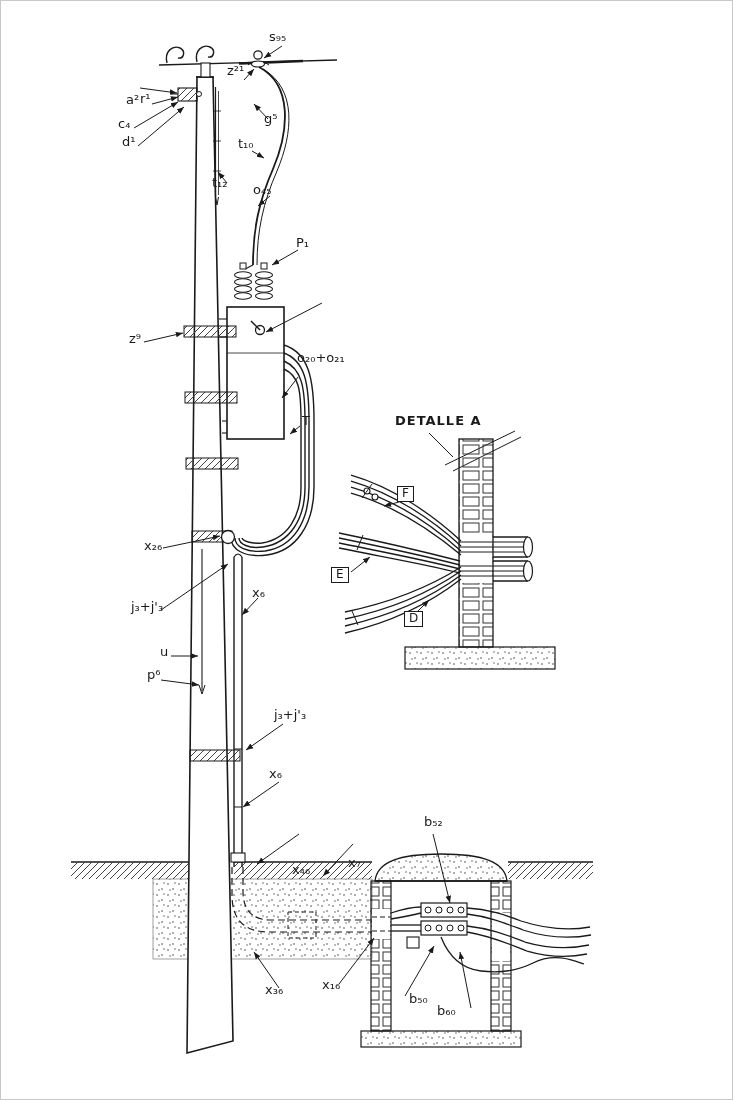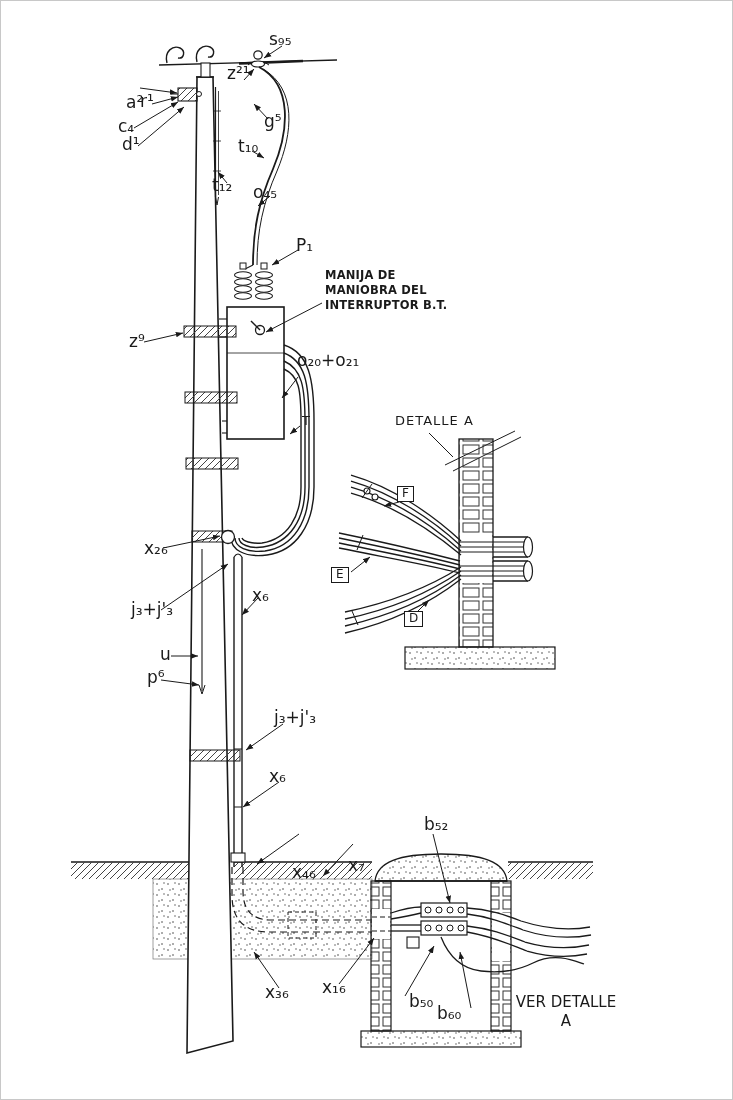--- a/index.html
+++ b/index.html
@@ -3,25 +3,25 @@
 <meta charset="utf-8">
 <style>
   html,body{margin:0;padding:0;background:#fff;}
   #canvas{
     position:relative;width:733px;height:1100px;background:#fff;
     border:1px solid #c8c8c8;box-sizing:border-box;overflow:hidden;
     font-family:"DejaVu Sans","Liberation Sans",sans-serif;color:#1a1a1a;
   }
   svg{position:absolute;left:0;top:0;}
   .lbl{
-    position:absolute;font-size:17px;line-height:1.15;color:#1a1a1a;
+    position:absolute;font-size:13px;line-height:1.15;color:#1a1a1a;
     white-space:pre-line;font-family:"DejaVu Sans","Liberation Sans",sans-serif;
   }
   .lbl-note{font-size:11.5px;font-weight:bold;line-height:1.3;letter-spacing:.2px;}
-  .lbl-title{font-size:13px;font-weight:normal;letter-spacing:1px;}
+  .lbl-title{font-size:13px;font-weight:bold;letter-spacing:1px;}
   .lbl-big{font-size:15px;text-align:center;line-height:1.25;}
   .lbl-T{font-size:13px;}
   .boxed{
     border:1.3px solid #1a1a1a;padding:0 4px;font-size:12px;background:#fff;
   }
 </style>
 </head>
 <body>
 
 <div id="canvas">
@@ -284,23 +284,20 @@
 <div class="lbl" style="left:226px;top:63px">z²¹</div>
 <div class="lbl" style="left:125px;top:92px">a²</div>
 <div class="lbl" style="left:139px;top:91px">r¹</div>
 <div class="lbl" style="left:117px;top:116px">c₄</div>
 <div class="lbl" style="left:121px;top:134px">d¹</div>
 <div class="lbl" style="left:263px;top:111px">g⁵</div>
 <div class="lbl" style="left:237px;top:136px">t₁₀</div>
 <div class="lbl" style="left:211px;top:175px">t₁₂</div>
 <div class="lbl" style="left:252px;top:182px">o₄₅</div>
 <div class="lbl" style="left:295px;top:235px">P₁</div>
-<div class="lbl lbl-note" style="left:324px;top:267px">MANIJA DE
-MANIOBRA DEL
-INTERRUPTOR B.T.</div>
 <div class="lbl" style="left:128px;top:331px">z⁹</div>
 <div class="lbl" style="left:296px;top:350px">o₂₀+o₂₁</div>
 <div class="lbl lbl-T" style="left:301px;top:413px">T</div>
 <div class="lbl lbl-title" style="left:394px;top:413px">DETALLE A</div>
 <div class="lbl boxed" style="left:396px;top:485px">F</div>
 <div class="lbl boxed" style="left:330px;top:566px">E</div>
 <div class="lbl boxed" style="left:403px;top:610px">D</div>
 <div class="lbl" style="left:143px;top:538px">x₂₆</div>
 <div class="lbl" style="left:130px;top:599px">j₃+j'₃</div>
 <div class="lbl" style="left:251px;top:585px">x₆</div>
@@ -308,16 +305,14 @@
 <div class="lbl" style="left:146px;top:667px">p⁶</div>
 <div class="lbl" style="left:273px;top:707px">j₃+j'₃</div>
 <div class="lbl" style="left:268px;top:766px">x₆</div>
 <div class="lbl" style="left:291px;top:862px">x₄₆</div>
 <div class="lbl" style="left:347px;top:855px">x₇</div>
 <div class="lbl" style="left:423px;top:814px">b₅₂</div>
 <div class="lbl" style="left:264px;top:982px">x₃₆</div>
 <div class="lbl" style="left:321px;top:977px">x₁₆</div>
 <div class="lbl" style="left:408px;top:991px">b₅₀</div>
 <div class="lbl" style="left:436px;top:1003px">b₆₀</div>
-<div class="lbl lbl-big" style="left:506px;top:992px;width:118px">VER DETALLE
-A</div>
 
 </div>
 
 </body></html>

